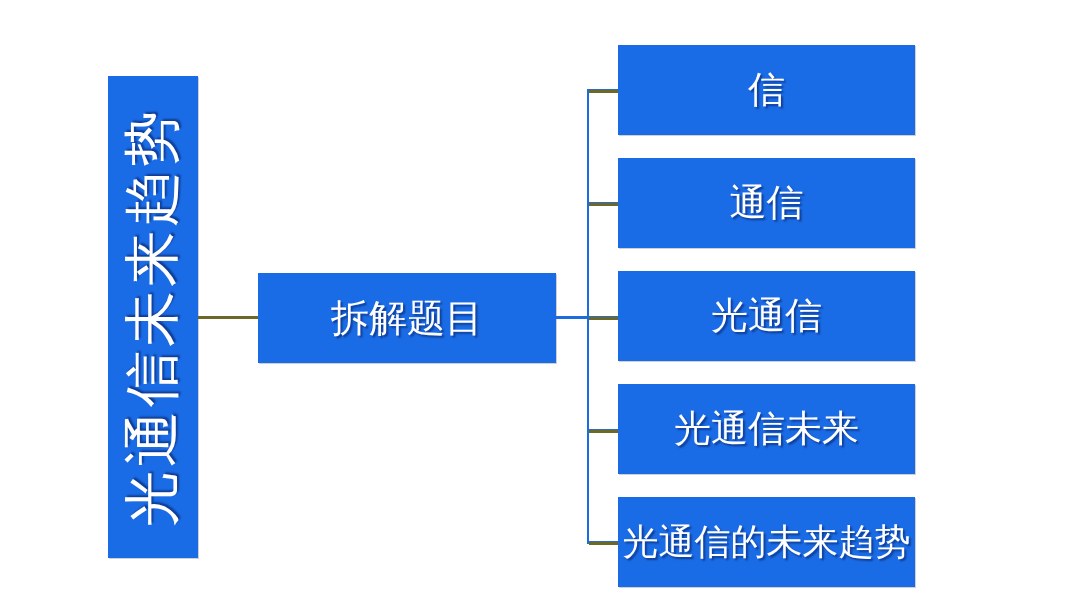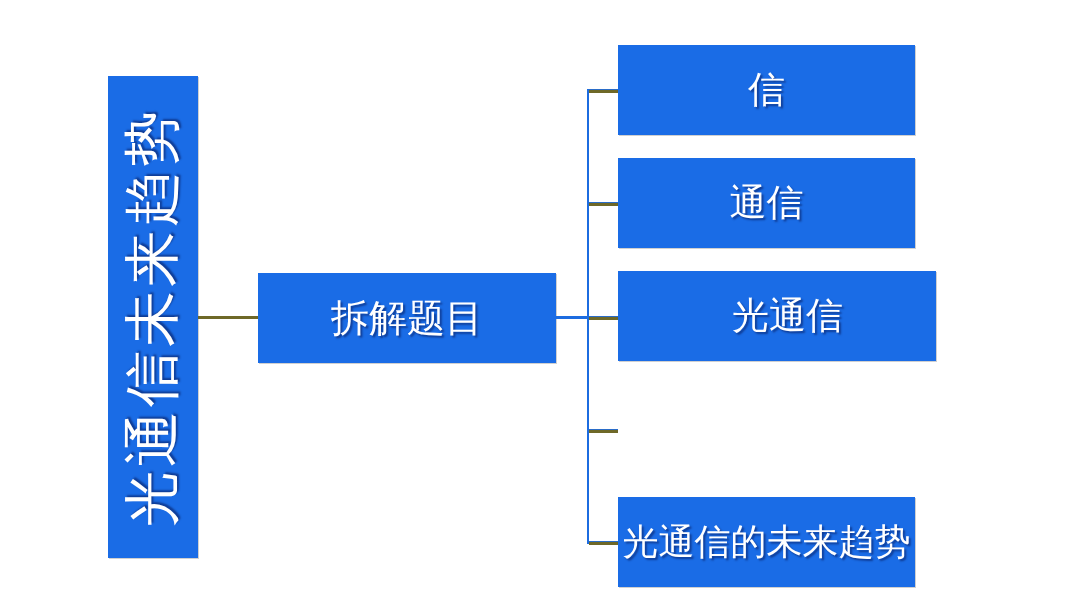--- a/index.html
+++ b/index.html
@@ -53,21 +53,21 @@
   }
   
   .node.child {
     left: 618px;
     width: 297px;
     height: 90px;
     font-size: 37px;
   }
   .node.child-0 { top: 45px;  }
   .node.child-1 { top: 158px; font-family: Liberation Mono, monospace; }
-  .node.child-2 { top: 271px; padding-left: 21px; }
+  .node.child-2 { top: 271px; }
   .node.child-3 { top: 384px; }
   .node.child-4 { top: 497px; font-size: 36px; text-align: center; }
   
   .connector {
     position: absolute;
     background: #6e6828;
   }
   .connector.blue { background: #1c6ce0; }
   .conn-root-middle {
     left: 198px;
@@ -126,17 +126,20 @@
 
   <div class="node child child-0">
     <span>信</span>
   </div>
   <div class="node child child-1">
     <span>通信</span>
   </div>
   <div class="node child child-2">
     <span>光通信</span>
   </div>
+  <div class="node child child-3">
+    <span>光通信未来</span>
+  </div>
   <div class="node child child-4">
     <span>光通信的未来趋势</span>
   </div>
 
 </div>
 
 </body></html>

